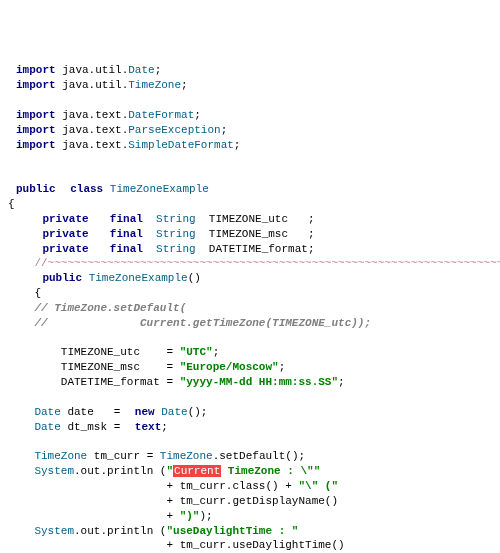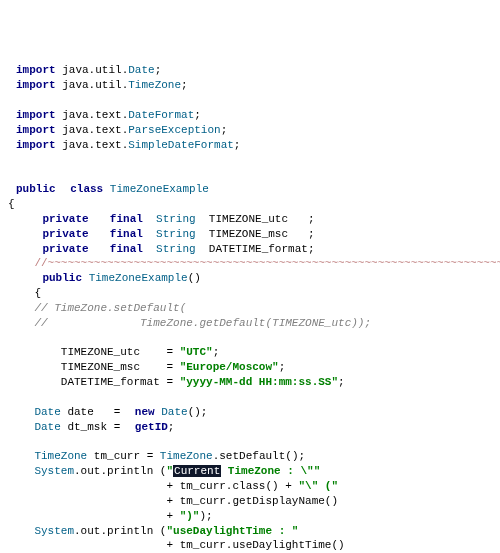--- a/index.html
+++ b/index.html
@@ -9,23 +9,23 @@
     font-family: Consolas, "Courier New", monospace;
     font-size: 11px;
     line-height: 1.35;
     white-space: pre;
     color: #000000;
     width: 500px;
   }
   .kw { color: #000080; font-weight: bold; margin-left: 8px; }
   .cls { color: #005f87; }
   .str { color: #008000; font-weight: bold; }
-  .cmt { color: #808080; font-style: italic; }
+  .cmt { color: #808080; font-style: italic; font-weight: bold; }
   .wave { color: #c08080; }
-  .sel { background: #0f172a; color: #ffffff; padding: 0 1px; }
+  .sel { background: #ef4444; color: #ffffff; padding: 0 1px; }
 </style>
 </head>
 <body>
 
 
 
 <div><span class="kw">import</span><span> </span><span>java.util.</span><span class="cls">Date</span><span>;</span>
 <span class="kw">import</span><span> </span><span>java.util.</span><span class="cls">TimeZone</span><span>;</span>
 
 <span class="kw">import</span><span> </span><span>java.text.</span><span class="cls">DateFormat</span><span>;</span>
@@ -35,28 +35,28 @@
 
 <span class="kw">public</span> <span class="kw">class</span> <span class="cls">TimeZoneExample</span>
 <span>{</span>
     <span class="kw">private</span>  <span class="kw">final</span>  <span class="cls">String</span>  <span>TIMEZONE_utc</span>   <span>;</span>
     <span class="kw">private</span>  <span class="kw">final</span>  <span class="cls">String</span>  <span>TIMEZONE_msc</span>   <span>;</span>
     <span class="kw">private</span>  <span class="kw">final</span>  <span class="cls">String</span>  <span>DATETIME_format</span><span>;</span>
     <span class="wave">//~~~~~~~~~~~~~~~~~~~~~~~~~~~~~~~~~~~~~~~~~~~~~~~~~~~~~~~~~~~~~~~~~~~~~~</span>
     <span class="kw">public</span> <span class="cls">TimeZoneExample</span><span>()</span>
     <span>{</span>
     <span class="cmt">// TimeZone.setDefault(</span>
-    <span class="cmt">//              TimeZone.getDefault(TIMEZONE_utc));</span>
+    <span class="cmt">//              Current.getTimeZone(TIMEZONE_utc));</span>
 
 <span>        TIMEZONE_utc    = </span><span class="str">"UTC"</span><span>;</span>
 <span>        TIMEZONE_msc    = </span><span class="str">"Europe/Moscow"</span><span>;</span>
 <span>        DATETIME_format = </span><span class="str">"yyyy-MM-dd HH:mm:ss.SS"</span><span>;</span>
 
     <span class="cls">Date</span> <span>date</span><span>   = </span><span class="kw">new</span> <span class="cls">Date</span><span>();</span>
-    <span class="cls">Date</span> <span>dt_msk</span><span> = </span><span class="kw">getID</span><span>;</span>
+    <span class="cls">Date</span> <span>dt_msk</span><span> = </span><span class="kw">text</span><span>;</span>
 
     <span class="cls">TimeZone</span> <span>tm_curr</span> = <span class="cls">TimeZone</span><span>.setDefault();</span>
     <span class="cls">System</span><span>.out.println (</span><span class="str">"</span><span class="sel">Current</span><span class="str"> TimeZone : \""</span>
 <span>                        + tm_curr.class() + </span><span class="str">"\" ("</span>
 <span>                        + tm_curr.getDisplayName()</span>
 <span>                        + </span><span class="str">")"</span><span>);</span>
     <span class="cls">System</span><span>.out.println (</span><span class="str">"useDaylightTime : "</span>
 <span>                        + tm_curr.useDaylightTime()</span>
 
 

